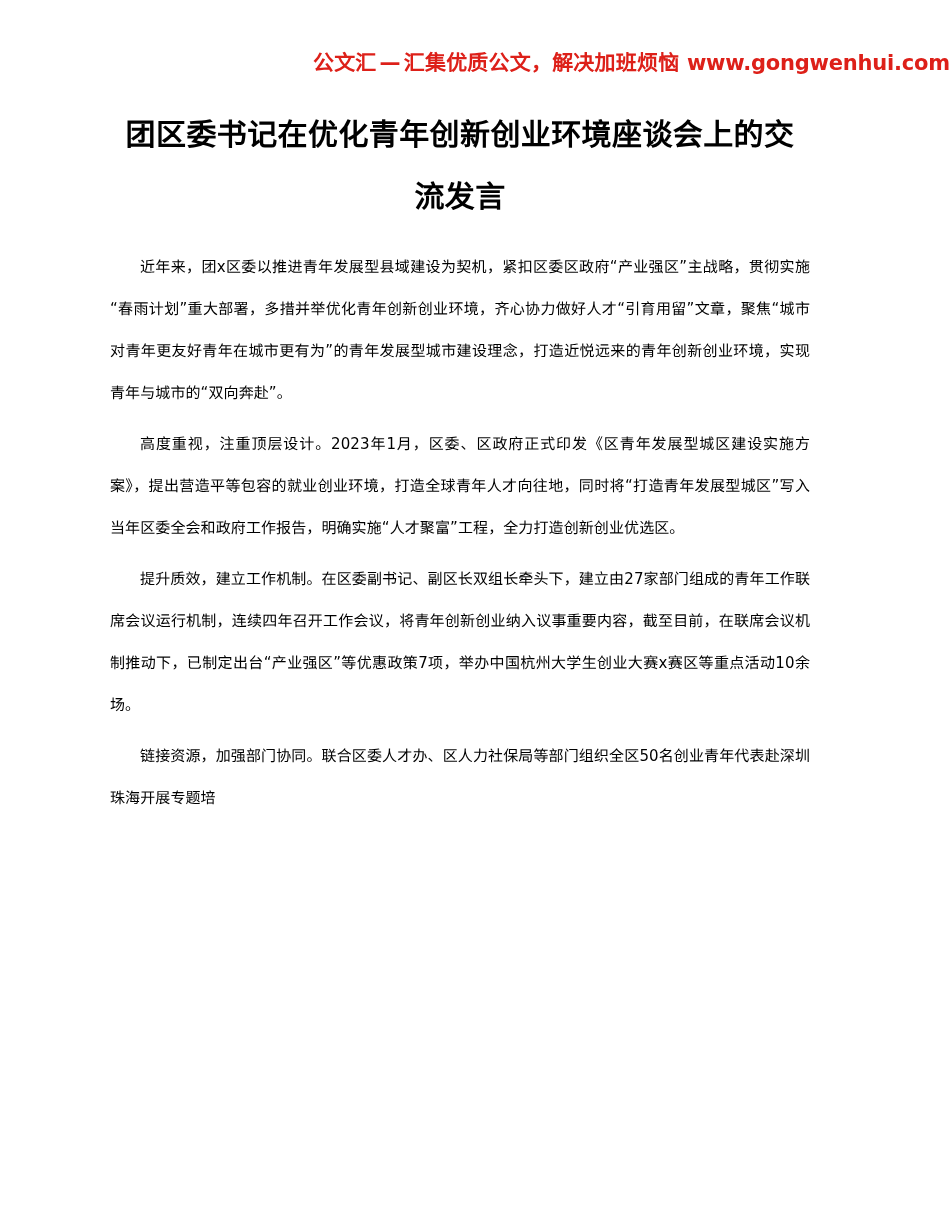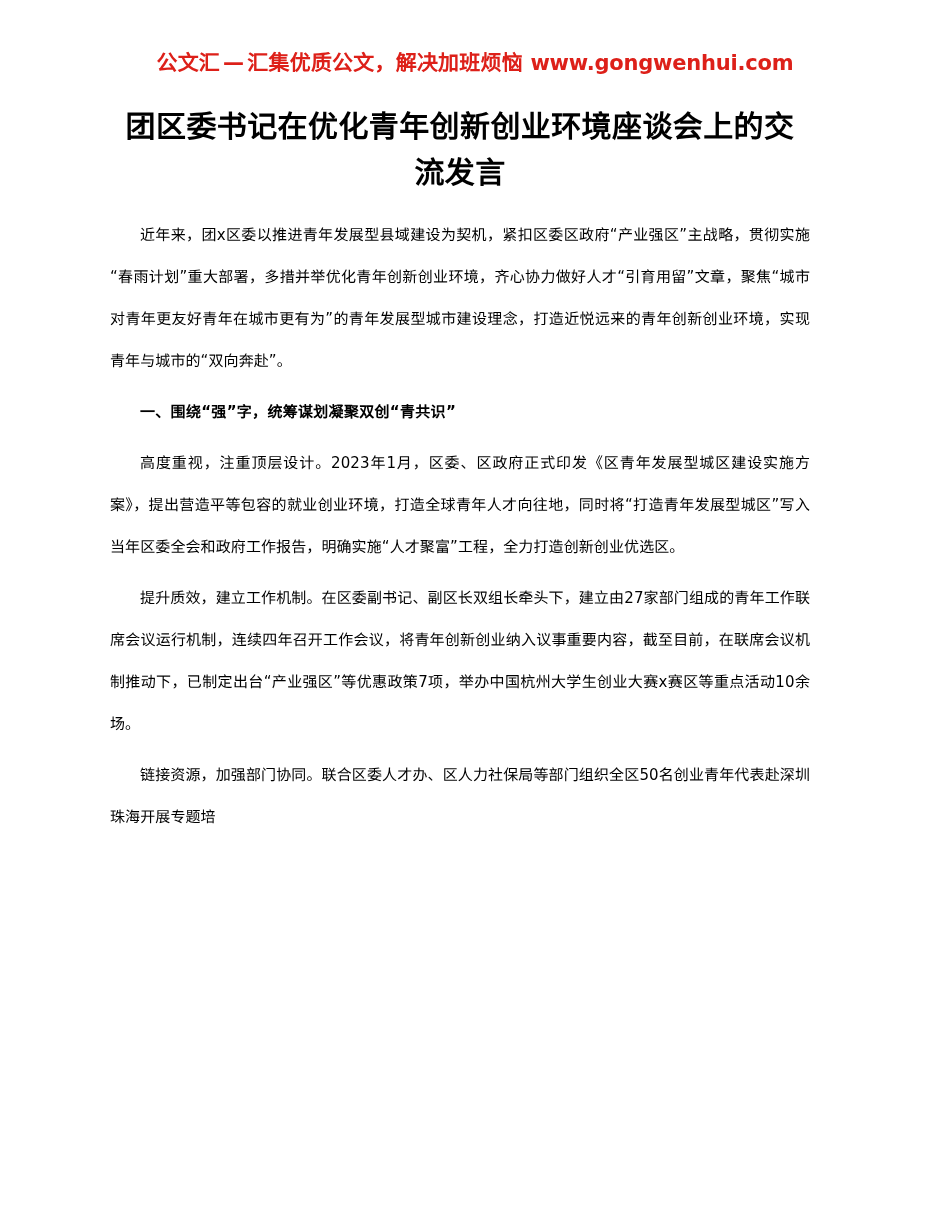--- a/index.html
+++ b/index.html
@@ -20,21 +20,21 @@
     overflow: hidden;
     box-sizing: border-box;
   }
 
   
   .site-banner {
     position: absolute;
     top: 48px;
     left: 0;
     width: 950px;
-    text-align: center;
+    text-align: right;
     font-size: 21px;
     line-height: 30px;
     font-weight: 700;
     letter-spacing: 0.2px;
     white-space: nowrap;
   }
   .site-banner .brand,
   .site-banner .dash,
   .site-banner .tagline,
   .site-banner .url {
@@ -52,21 +52,21 @@
   
   .doc {
     position: absolute;
     top: 104px;
     left: 110px;
     width: 700px;
   }
 
   .doc-title {
     font-size: 30px;
-    line-height: 46px;
+    line-height: 62px;
     font-weight: 700;
     text-align: center;
     color: #000000;
     letter-spacing: 0.4px;
     margin: 0 0 18px 0;
     padding: 0 6px;
   }
 
   .para {
     font-size: 15px;
@@ -97,21 +97,20 @@
   <div class="site-banner">
     <span class="brand">公文汇</span><span class="dash">—</span><span class="tagline">汇集优质公文，解决加班烦恼</span> <span class="url">www.gongwenhui.com</span>
   </div>
 
   <div class="doc">
 
     <h1 class="doc-title">团区委书记在优化青年创新创业环境座谈会上的交流发言</h1>
 
     <p class="para">近年来，团x区委以推进青年发展型县域建设为契机，紧扣区委区政府“产业强区”主战略，贯彻实施“春雨计划”重大部署，多措并举优化青年创新创业环境，齐心协力做好人才“引育用留”文章，聚焦“城市对青年更友好青年在城市更有为”的青年发展型城市建设理念，打造近悦远来的青年创新创业环境，实现青年与城市的“双向奔赴”。</p>
 
-    <p class="para section-heading">一、围绕“强”字，统筹谋划凝聚双创“青共识”</p>
 
     <p class="para">高度重视，注重顶层设计。2023年1月，区委、区政府正式印发《区青年发展型城区建设实施方案》，提出营造平等包容的就业创业环境，打造全球青年人才向往地，同时将“打造青年发展型城区”写入当年区委全会和政府工作报告，明确实施“人才聚富”工程，全力打造创新创业优选区。</p>
 
     <p class="para">提升质效，建立工作机制。在区委副书记、副区长双组长牵头下，建立由27家部门组成的青年工作联席会议运行机制，连续四年召开工作会议，将青年创新创业纳入议事重要内容，截至目前，在联席会议机制推动下，已制定出台“产业强区”等优惠政策7项，举办中国杭州大学生创业大赛x赛区等重点活动10余场。</p>
 
     <p class="para">链接资源，加强部门协同。联合区委人才办、区人力社保局等部门组织全区50名创业青年代表赴深圳珠海开展专题培</p>
 
   </div>
 
 </div>

